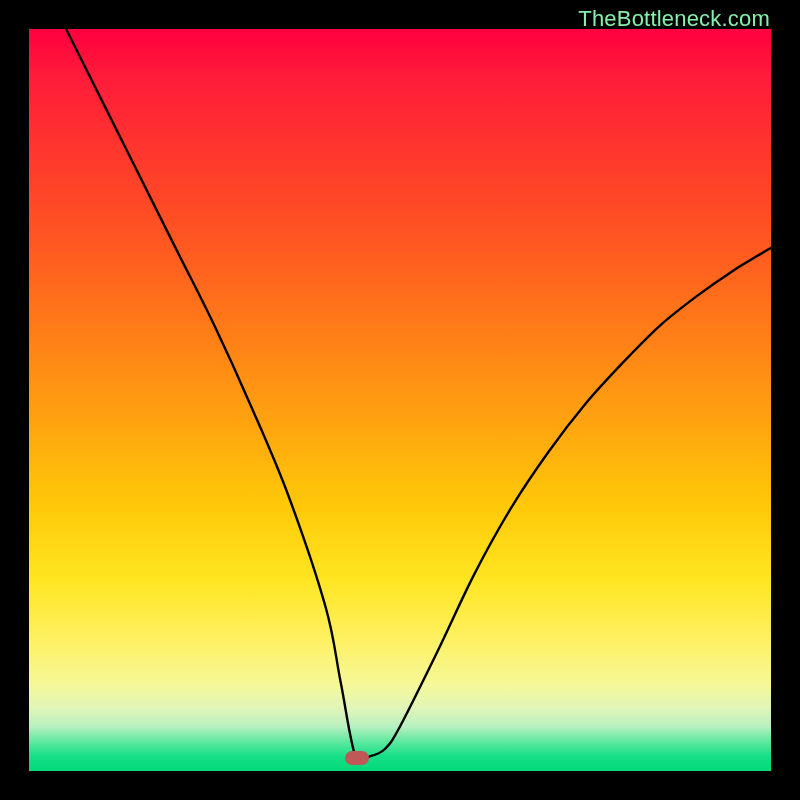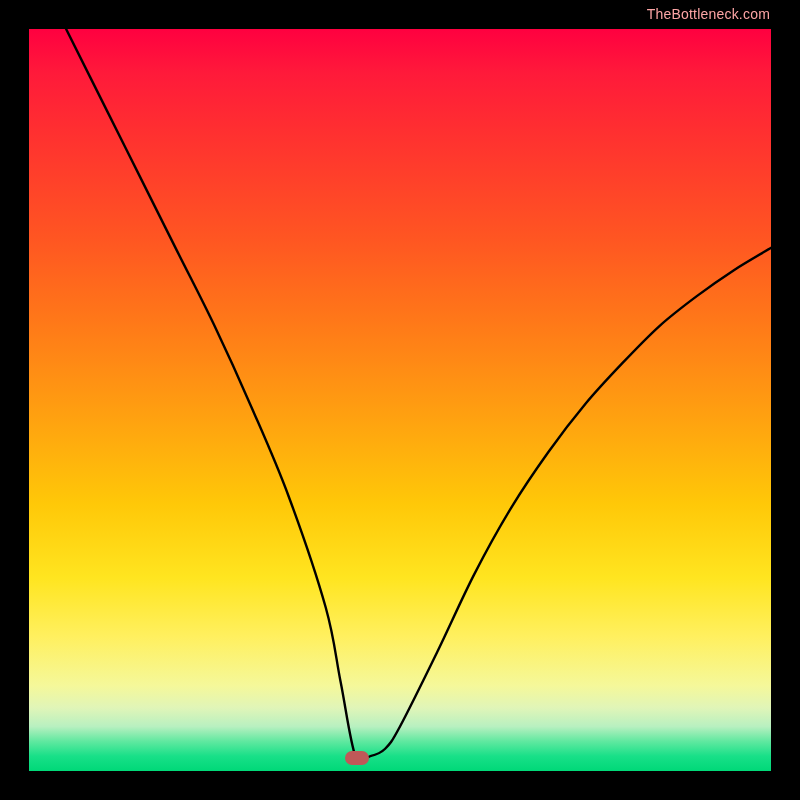--- a/index.html
+++ b/index.html
@@ -40,22 +40,22 @@
       #b8f0c0 94%,
       #60e8a0 96%,
       #18e088 98%,
       #00d878 100%
     );
   }
   .watermark {
     position: absolute;
     top: 6px;
     right: 30px;
-    color: #fca5a5;
-    font-size: 14px;
+    color: #86efac;
+    font-size: 22px;
     font-weight: 500;
     letter-spacing: 0.2px;
   }
   .curve {
     position: absolute;
     left: 0;
     top: 0;
     width: 742px;
     height: 742px;
   }

